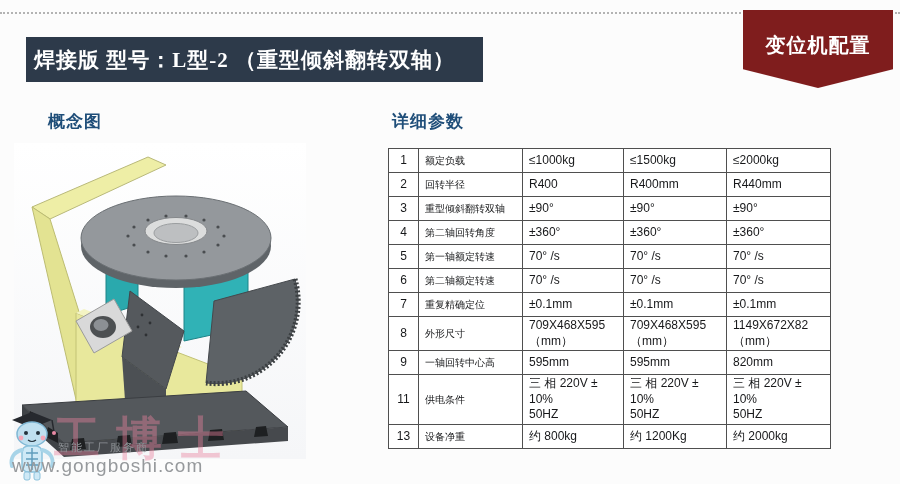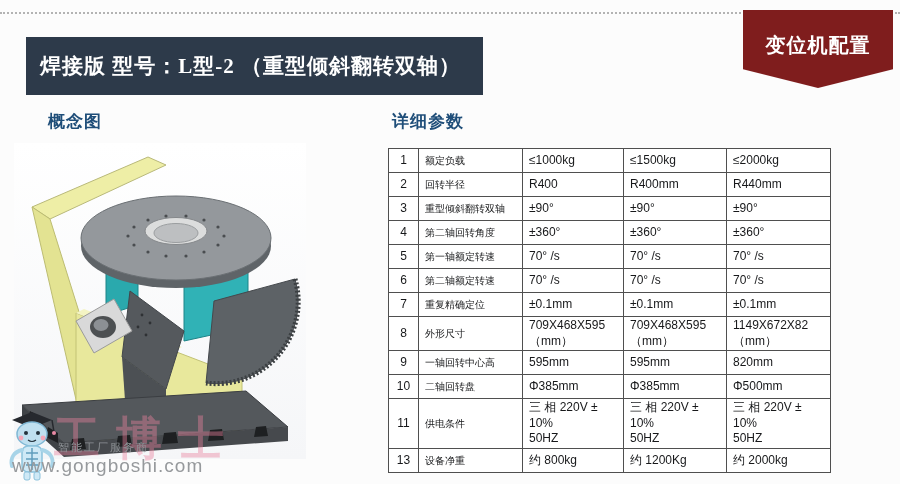--- a/index.html
+++ b/index.html
@@ -8,23 +8,23 @@
     background:#fcfcfc;
     font-family:"Liberation Sans",sans-serif;
   }
   
   .dotted-rule{
     position:absolute;left:0;top:12px;width:900px;height:0;
     border-top:2px dotted #b3b3b3;z-index:1;
   }
   
   .title-banner{
-    position:absolute;left:26px;top:37px;width:457px;height:58px;
+    position:absolute;left:26px;top:37px;width:457px;height:45px;
     display:flex;align-items:center;justify-content:flex-start;
-    padding-left:14px;box-sizing:border-box;z-index:2;
+    padding-left:8px;box-sizing:border-box;z-index:2;
   }
   .title-banner span{
     color:#ffffff;font-family:"Liberation Serif",serif;
     font-size:21px;letter-spacing:1px;font-weight:600;white-space:nowrap;
   }
   
   .ribbon{
     position:absolute;left:743px;top:10px;width:150px;height:78px;z-index:3;
     clip-path:polygon(0 0,100% 0,100% 76%,50% 100%,0 76%);
     display:flex;align-items:flex-start;justify-content:center;
@@ -219,27 +219,20 @@
         <td>709X468X595（mm）</td>
         <td>709X468X595（mm）</td>
         <td>1149X672X82（mm）</td>
       </tr>
     <tr>
         <td class="no">9</td>
         <td class="lbl">一轴回转中心高</td>
         <td>595mm</td>
         <td>595mm</td>
         <td>820mm</td>
-      </tr>
-    <tr>
-        <td class="no">10</td>
-        <td class="lbl">二轴回转盘</td>
-        <td>Φ385mm</td>
-        <td>Φ385mm</td>
-        <td>Φ500mm</td>
       </tr>
     <tr>
         <td class="no">11</td>
         <td class="lbl">供电条件</td>
         <td>三 相 220V ± 10%
 50HZ</td>
         <td>三 相 220V ± 10%
 50HZ</td>
         <td>三 相 220V ± 10%
 50HZ</td>

